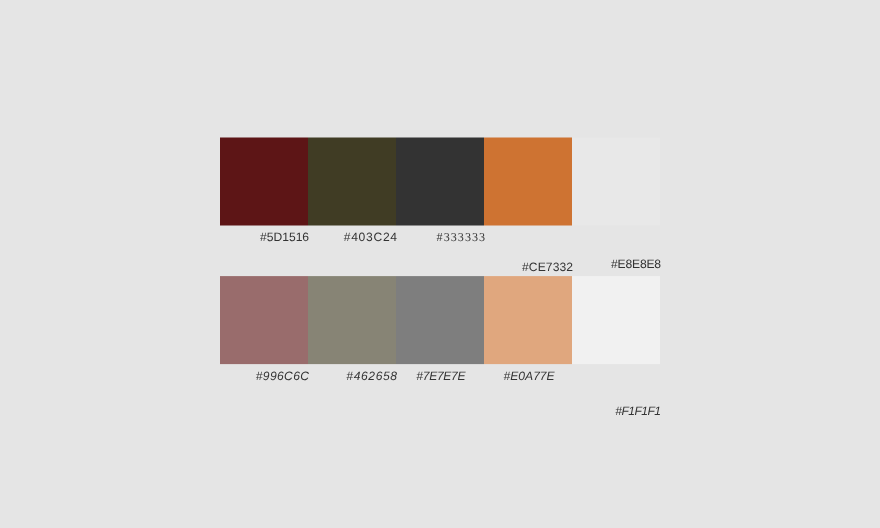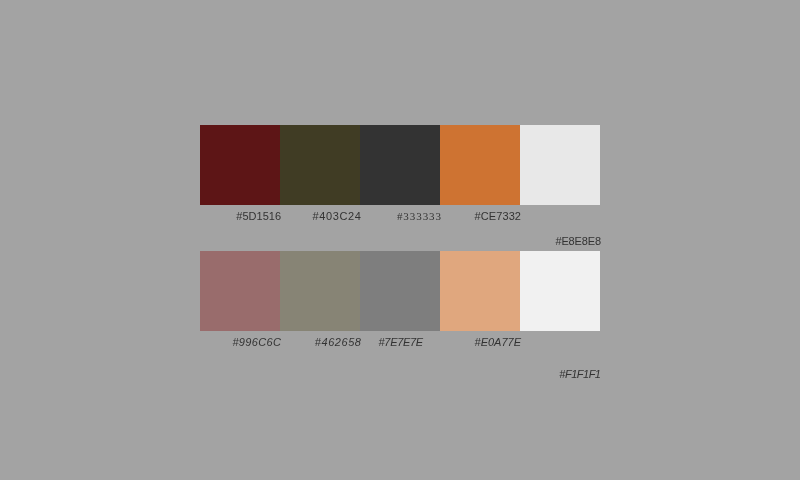--- a/index.html
+++ b/index.html
@@ -59,32 +59,32 @@
     font-family: "Liberation Sans", sans-serif;
     font-size: 11px;
     line-height: 14px;
     color: #333333;
     white-space: pre;
   }
   
   .row-1 .swatch-label:nth-child(1) { letter-spacing: 0.00px;  left: 0.00px; }
   .row-1 .swatch-label:nth-child(2) { letter-spacing: 0.65px;  left: 0.65px; }
   .row-1 .swatch-label:nth-child(3) { letter-spacing: 0.93px;  left: 0.93px; }
-  .row-1 .swatch-label:nth-child(4) { letter-spacing: 0.10px;  left: 0.10px; }
+  .row-1 .swatch-label:nth-child(4) { letter-spacing: 0.10px;  left: 0.10px; margin-top: 27px; }
   .row-1 .swatch-label:nth-child(5) { letter-spacing: -0.15px; left: -0.15px; margin-top: 25px; }
   .row-2 .swatch-label:nth-child(1) { letter-spacing: 0.35px;  left: 0.35px; }
   .row-2 .swatch-label:nth-child(2) { letter-spacing: 0.55px;  left: 0.55px; }
   .row-2 .swatch-label:nth-child(3) { letter-spacing: -0.30px; left: -0.30px; text-align: center; }
-  .row-2 .swatch-label:nth-child(4) { letter-spacing: 0.00px;  left: 0.00px; }
+  .row-2 .swatch-label:nth-child(4) { letter-spacing: 0.00px;  left: 0.00px; text-align: center; }
   .row-2 .swatch-label:nth-child(5) { letter-spacing: -0.50px; left: -0.50px; margin-top: 32px; }
 </style>
 </head>
 <body>
 
-<div class="palette-sheet" style="background: #a3a3a3;">
+<div class="palette-sheet" style="background: #e5e5e5;">
 
   <div class="palette-row row-1">
     <div class="swatch-strip">
       <div class="swatch" style="background-color: rgb(93, 21, 22);"></div>
       <div class="swatch" style="background-color: rgb(64, 60, 36);"></div>
       <div class="swatch" style="background-color: rgb(51, 51, 51);"></div>
       <div class="swatch" style="background-color: rgb(206, 115, 50);"></div>
       <div class="swatch" style="background-color: rgb(232, 232, 232);"></div>
     </div>
     <div class="label-strip">

